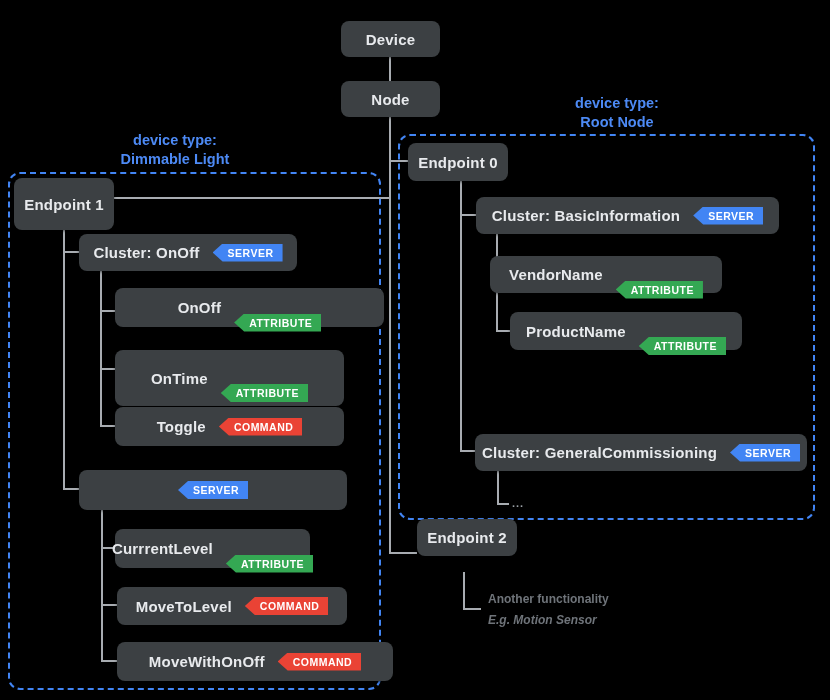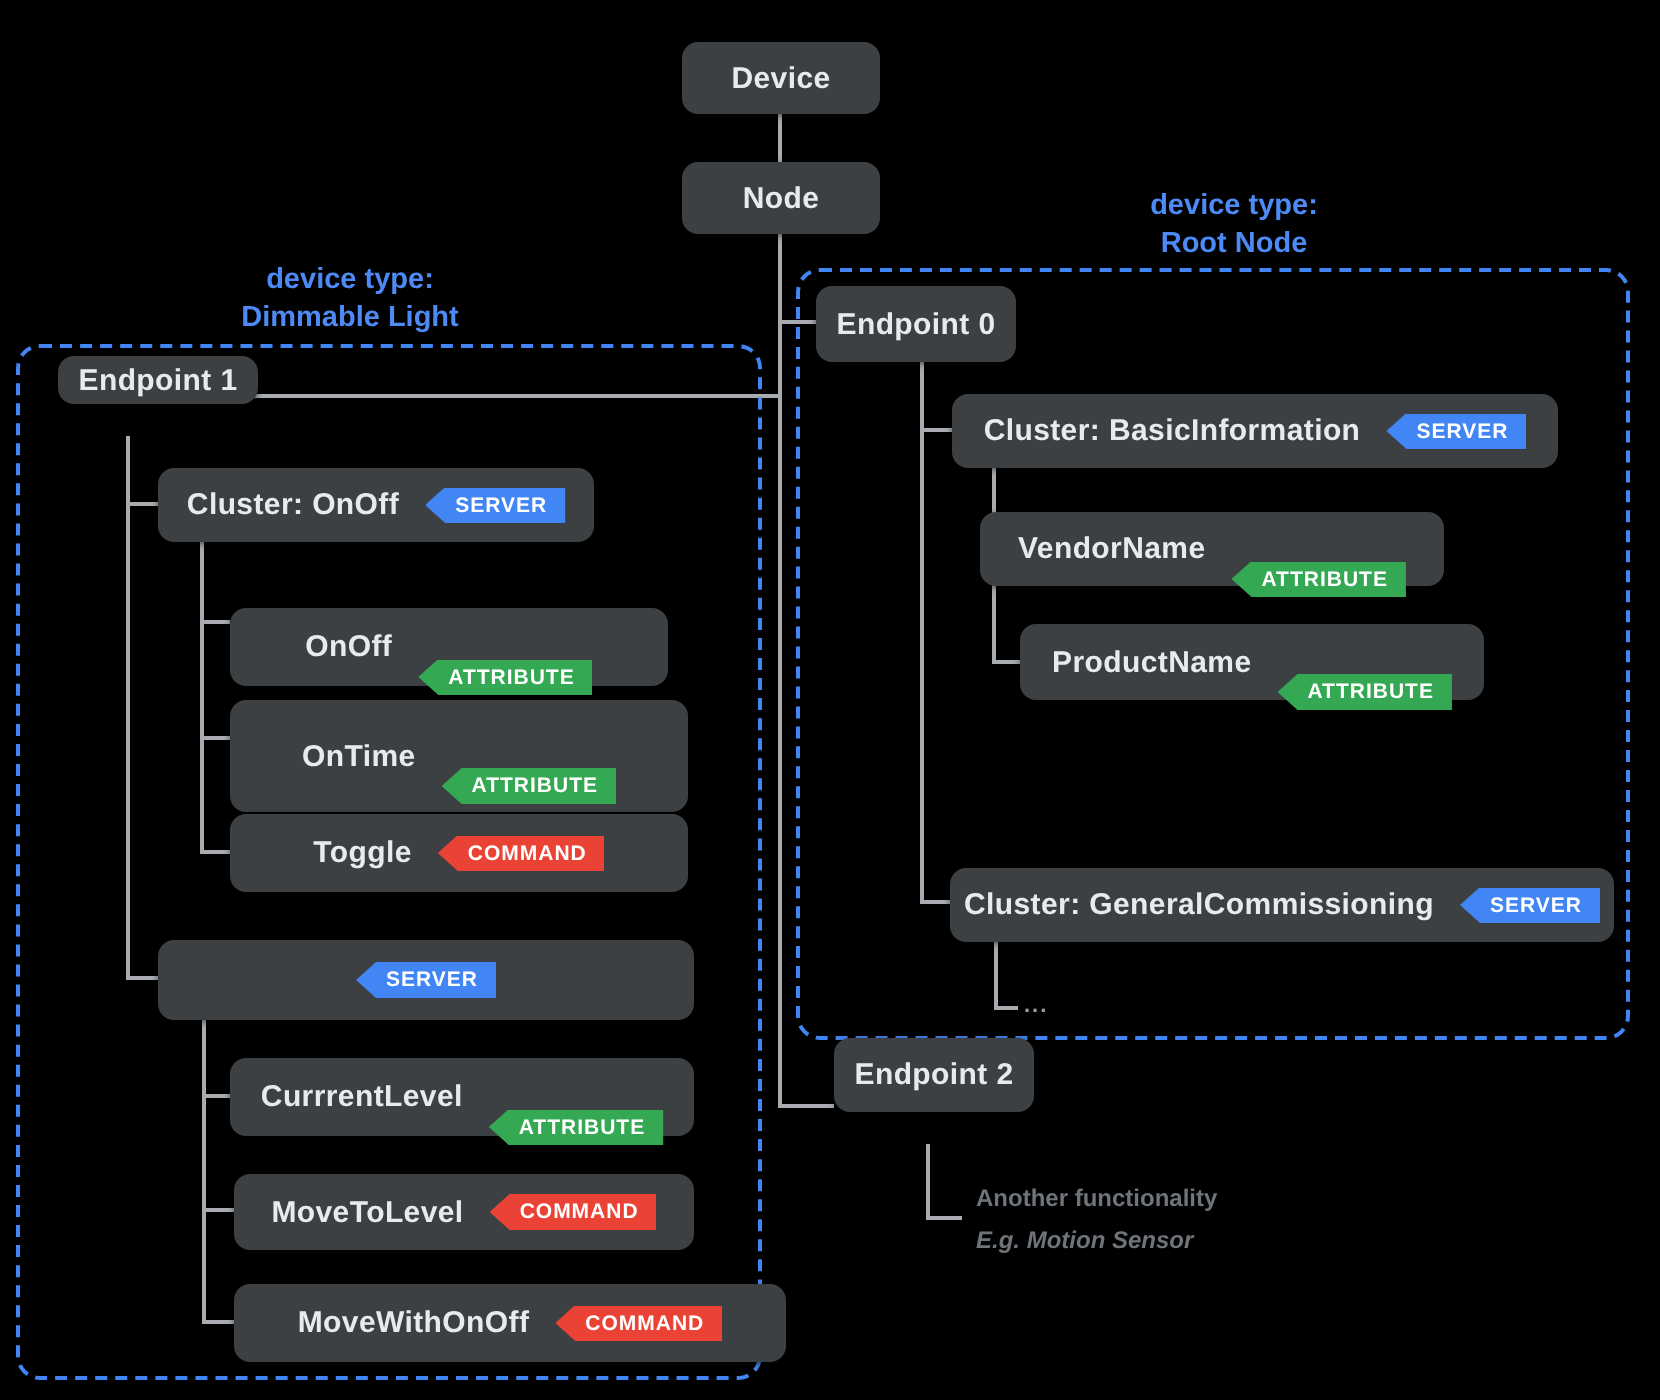--- a/index.html
+++ b/index.html
@@ -91,43 +91,43 @@
   <div class="box" style="left:510px;top:312px;width:232px;height:38px">
     <span class="lbl">ProductName</span>
     <span class="badge attribute">ATTRIBUTE</span>
   </div>
   <div class="box" style="left:475px;top:434px;width:332px;height:37px">
     <span class="lbl">Cluster: GeneralCommissioning</span>
     <span class="badge server">SERVER</span>
   </div>
   <div class="ellipsis" style="left:512px;top:497px">...</div>
 
-  <div class="box" style="left:29px;top:178px;width:100px;height:24px">
+  <div class="box" style="left:14px;top:178px;width:100px;height:52px">
     <span class="lbl">Endpoint 1</span>
   </div>
   <div class="box" style="left:79px;top:234px;width:218px;height:37px">
     <span class="lbl">Cluster: OnOff</span>
     <span class="badge server">SERVER</span>
   </div>
-  <div class="box" style="left:115px;top:304px;width:219px;height:39px">
+  <div class="box" style="left:115px;top:288px;width:269px;height:39px">
     <span class="lbl">OnOff</span>
     <span class="badge attribute">ATTRIBUTE</span>
   </div>
   <div class="box" style="left:115px;top:350px;width:229px;height:56px">
     <span class="lbl">OnTime</span>
     <span class="badge attribute">ATTRIBUTE</span>
   </div>
   <div class="box" style="left:115px;top:407px;width:229px;height:39px">
     <span class="lbl">Toggle</span>
     <span class="badge command">COMMAND</span>
   </div>
   <div class="box" style="left:79px;top:470px;width:268px;height:40px">
     <span class="badge server">SERVER</span>
   </div>
-  <div class="box" style="left:115px;top:529px;width:232px;height:39px">
+  <div class="box" style="left:115px;top:529px;width:195px;height:39px">
     <span class="lbl">CurrrentLevel</span>
     <span class="badge attribute">ATTRIBUTE</span>
   </div>
   <div class="box" style="left:117px;top:587px;width:230px;height:38px">
     <span class="lbl">MoveToLevel</span>
     <span class="badge command">COMMAND</span>
   </div>
   <div class="box" style="left:117px;top:642px;width:276px;height:39px">
     <span class="lbl">MoveWithOnOff</span>
     <span class="badge command">COMMAND</span>

